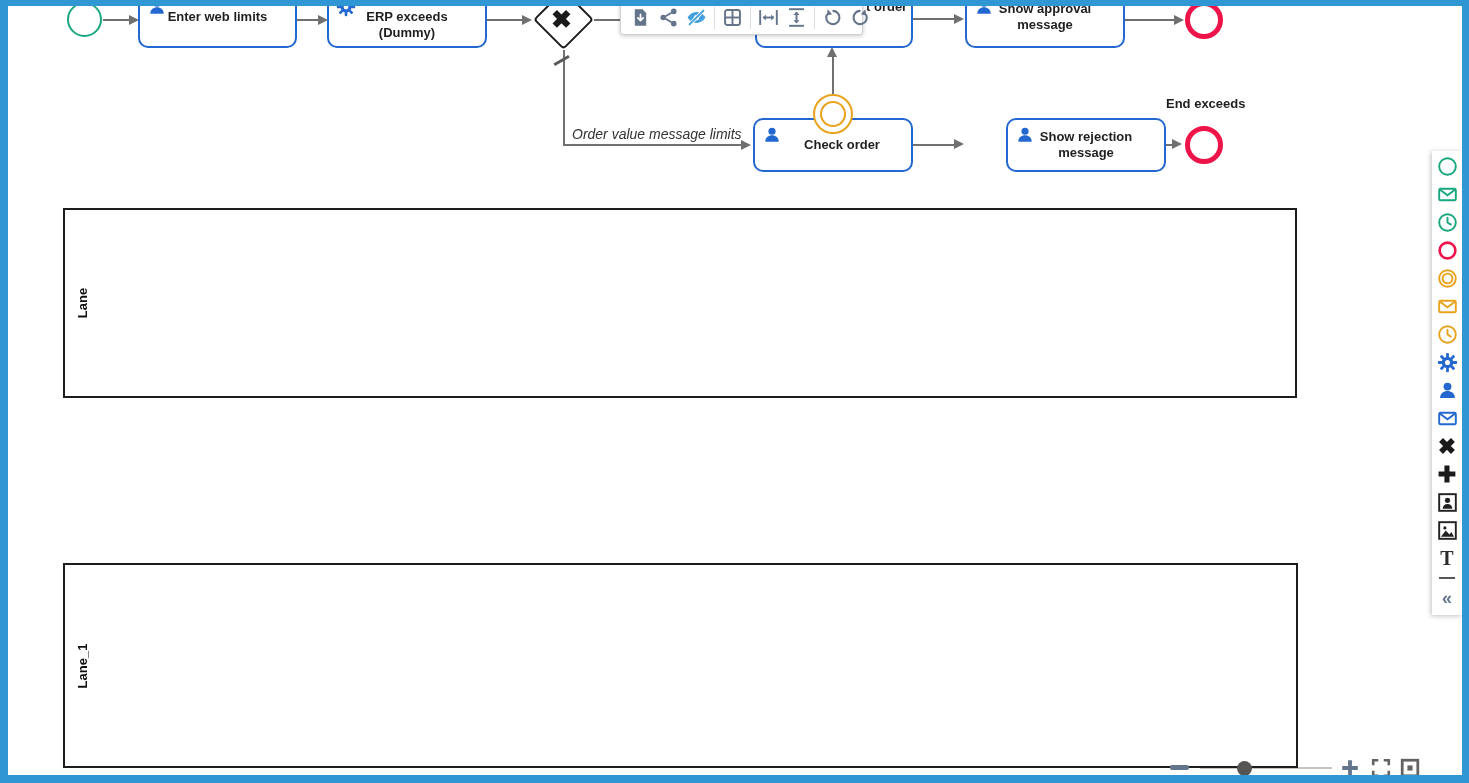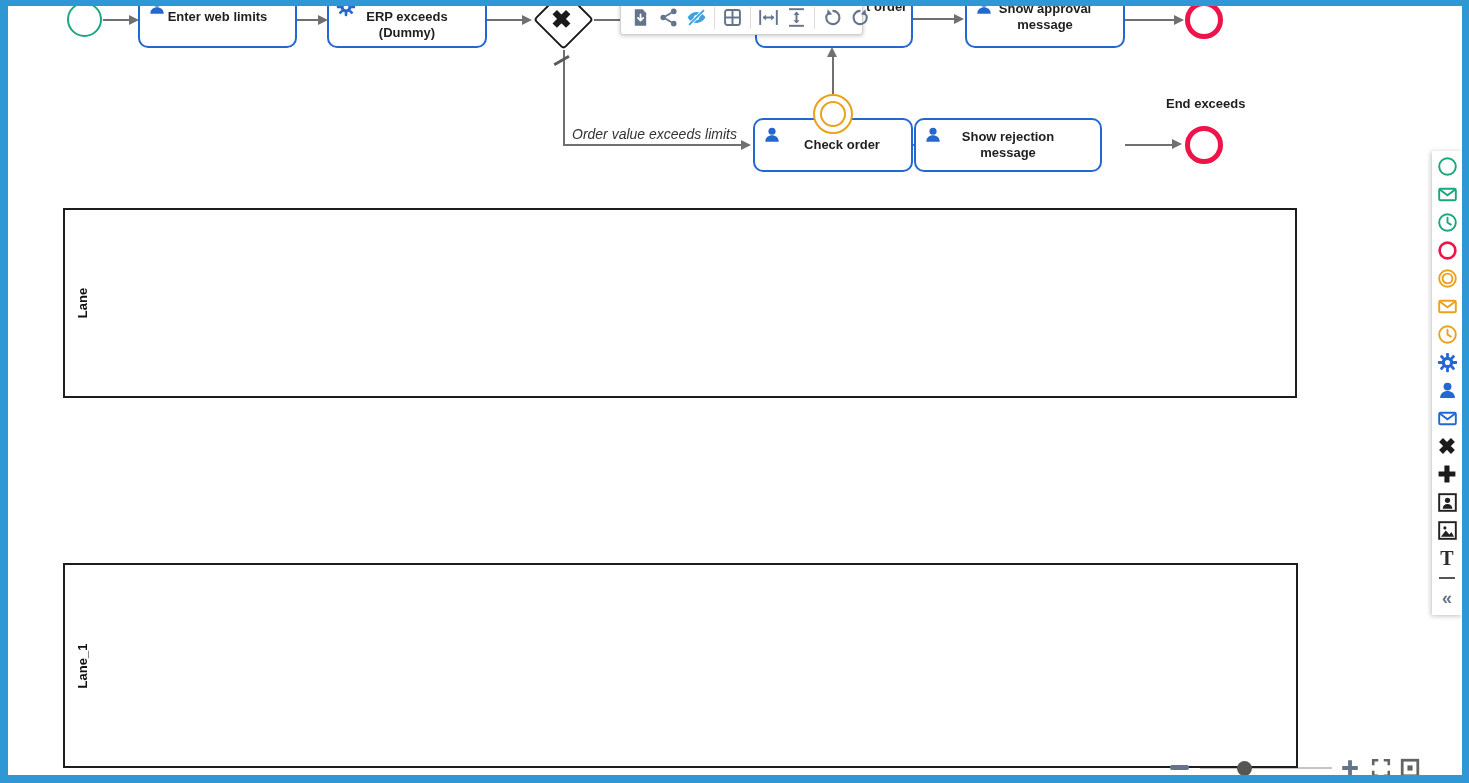--- a/index.html
+++ b/index.html
@@ -160,35 +160,35 @@
   </div>
 
   <div class="task" style="left:753px;top:118px;width:160px;height:54px">
     <svg class="tk-icon" style="top:5px" width="20" height="20" viewBox="0 0 24 24">
         <circle cx="12" cy="7.5" r="4.3" fill="#2268d0"></circle>
         <path d="M4 20c0-5 4-7.6 8-7.6s8 2.6 8 7.6z" fill="#2268d0"></path>
       </svg>
     <span style="margin-left:18px">Check order</span>
   </div>
 
-  <div class="task" style="left:914px;top:118px;width:188px;height:54px">
+  <div class="task" style="left:1006px;top:118px;width:160px;height:54px">
     <svg class="tk-icon" style="top:5px" width="20" height="20" viewBox="0 0 24 24">
         <circle cx="12" cy="7.5" r="4.3" fill="#2268d0"></circle>
         <path d="M4 20c0-5 4-7.6 8-7.6s8 2.6 8 7.6z" fill="#2268d0"></path>
       </svg>
     <span>
       <span>Show rejection</span><br>
       <span>message</span>
     </span>
   </div>
 
   <div class="gateway" style="left:542px;top:-2px"></div>
   <div class="gw-mark" style="left:551px;top:5px">✖</div>
 
-  <div class="flow-label" style="left:572px;top:126px">Order value exceeds limits</div>
+  <div class="flow-label" style="left:572px;top:126px">Order value message limits</div>
   <div class="flow-label" style="left:600px;top:-8px">Or</div>
 
   <div class="lane" style="left:63px;top:208px;width:1234px;height:190px"></div>
   <div class="lane-label" style="left:82px;top:303px">Lane</div>
 
   <div class="lane" style="left:63px;top:563px;width:1235px;height:205px"></div>
   <div class="lane-label" style="left:82px;top:666px">Lane_1</div>
 
   <div class="ftoolbar">
     <svg class="ticon" viewBox="0 0 24 24">

